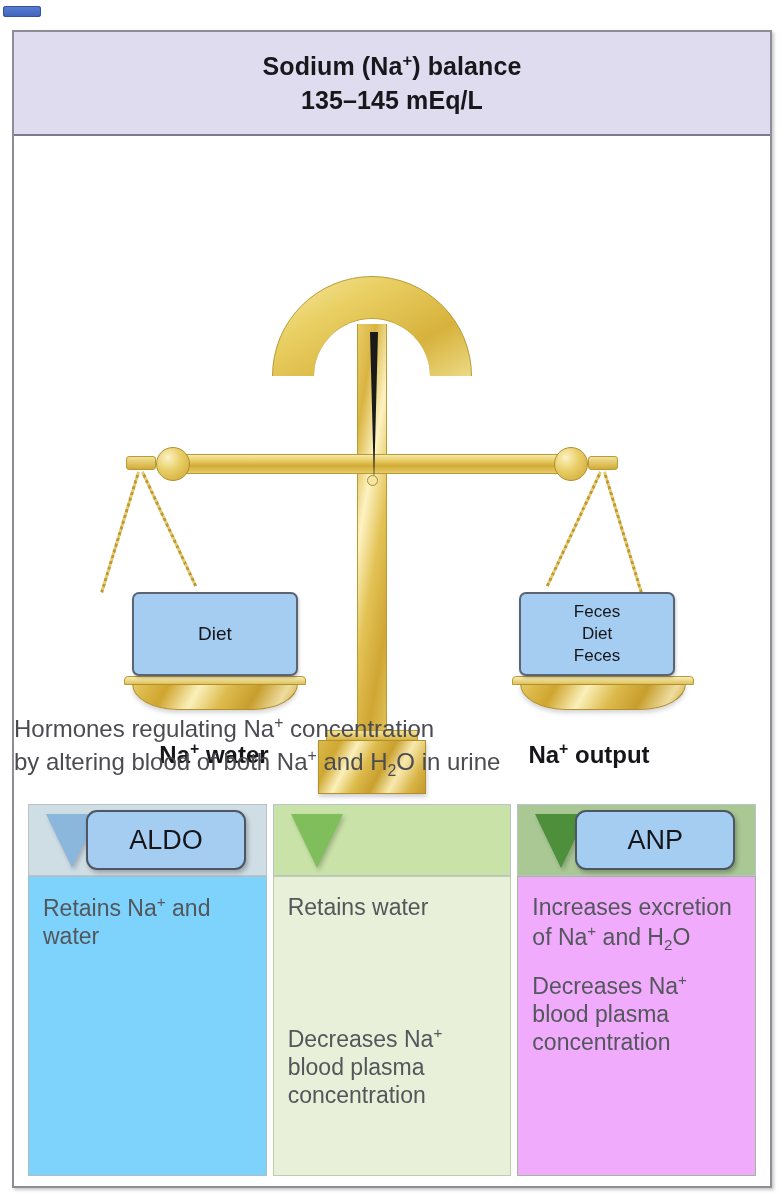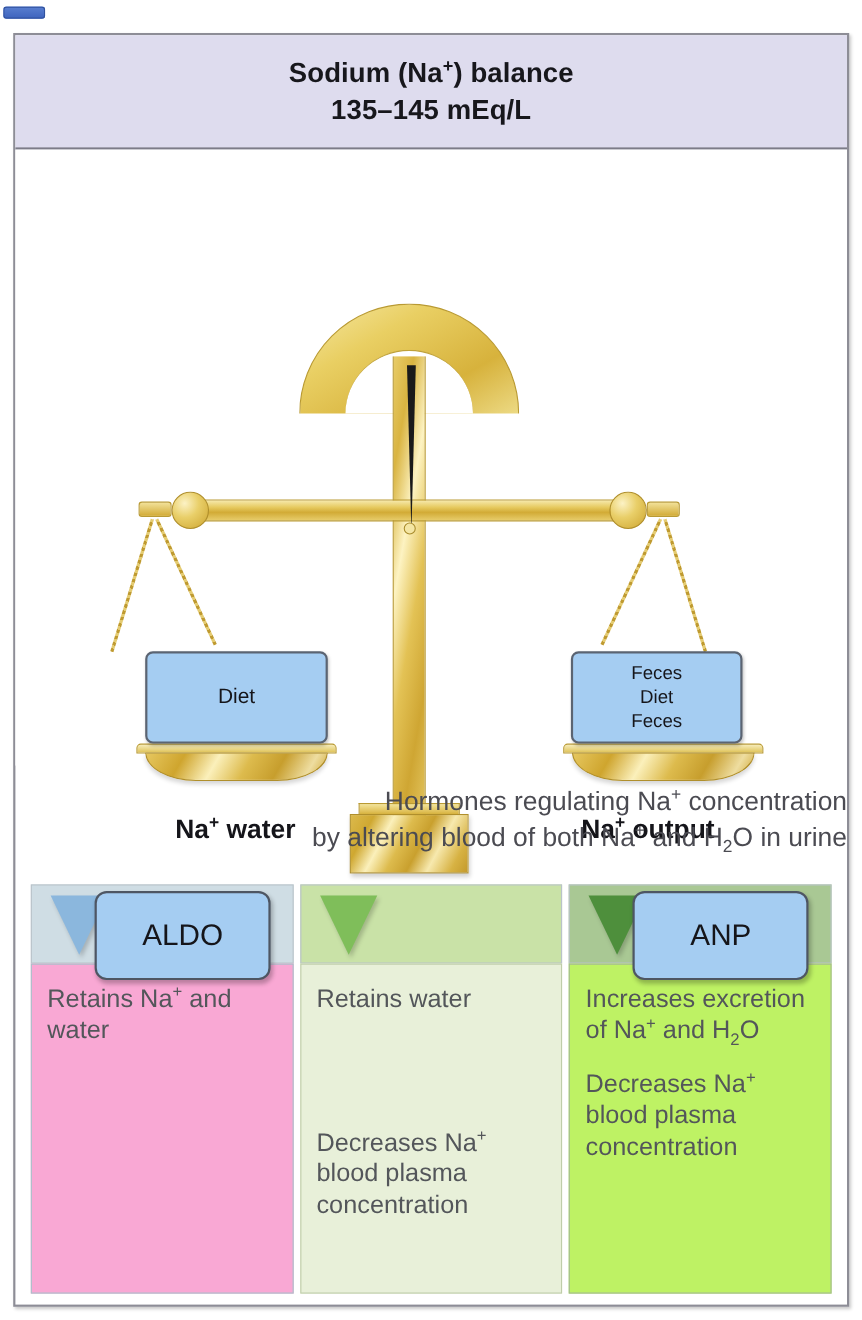--- a/index.html
+++ b/index.html
@@ -172,21 +172,21 @@
   .pan-label {
     position: absolute; font-size: 24px; font-weight: bold; color: #15151a;
     text-align: center; width: 260px;
   }
   .pan-label.left  { left: 70px;  top: 604px; }
   .pan-label.right { left: 445px; top: 604px; }
 
   
   .caption {
     position: absolute; left: 0; top: 680px; width: 100%;
-    text-align: right; color: #4b4b52;
+    text-align: left; color: #4b4b52;
     font-size: 24px; line-height: 1.33;
   }
 
   
   .hormones {
     position: absolute; left: 14px; top: 772px;
     width: 728px; height: 372px;
     display: flex; gap: 6px;
   }
   .col { position: relative; flex: 1; }
@@ -206,39 +206,39 @@
     border-right: 26px solid transparent;
     border-top: 54px solid #8bb7dd;
     filter: drop-shadow(2px 3px 2px rgba(0,0,0,.2));
   }
   .col1 .arrow { border-top-color: #8bb7dd; }
   .col2 .arrow { border-top-color: #7fbe5a; }
   .col3 .arrow { border-top-color: #4e8f3c; }
 
   .hbox {
     position: absolute; left: 58px; top: 6px;
-    width: 160px; height: 81px;
+    width: 160px; height: 60px;
     background: #a5cdf2;
     border: 2px solid #4e5663;
     border-radius: 11px;
     box-shadow: 2px 3px 4px rgba(0,0,0,.25);
     display: flex; align-items: center; justify-content: center;
     font-size: 27px; color: #15151a;
     z-index: 3;
   }
 
   .panel {
     position: absolute; left: 0; top: 72px; right: 0; bottom: 0;
     border: 1px solid #b9c3c9;
     padding: 16px 12px 10px 14px;
     font-size: 23px; line-height: 1.24; color: #53565a;
   }
-  .col1 .panel { background: #f9a8d4; border-color: #a9c0ca; }
+  .col1 .panel { background: #7dd3fc; border-color: #a9c0ca; }
   .col2 .panel { background: #e8f0d9; border-color: #bfcda9; }
-  .col3 .panel { background: #bef264; border-color: #a3b894; }
+  .col3 .panel { background: #f0abfc; border-color: #a3b894; }
 
   .panel p + p { margin-top: 34px; }
   .col2 .panel p + p { margin-top: 102px; }
   .col3 .panel p + p { margin-top: 16px; }
 </style>
 </head>
 <body>
 
 <div id="root">
 

